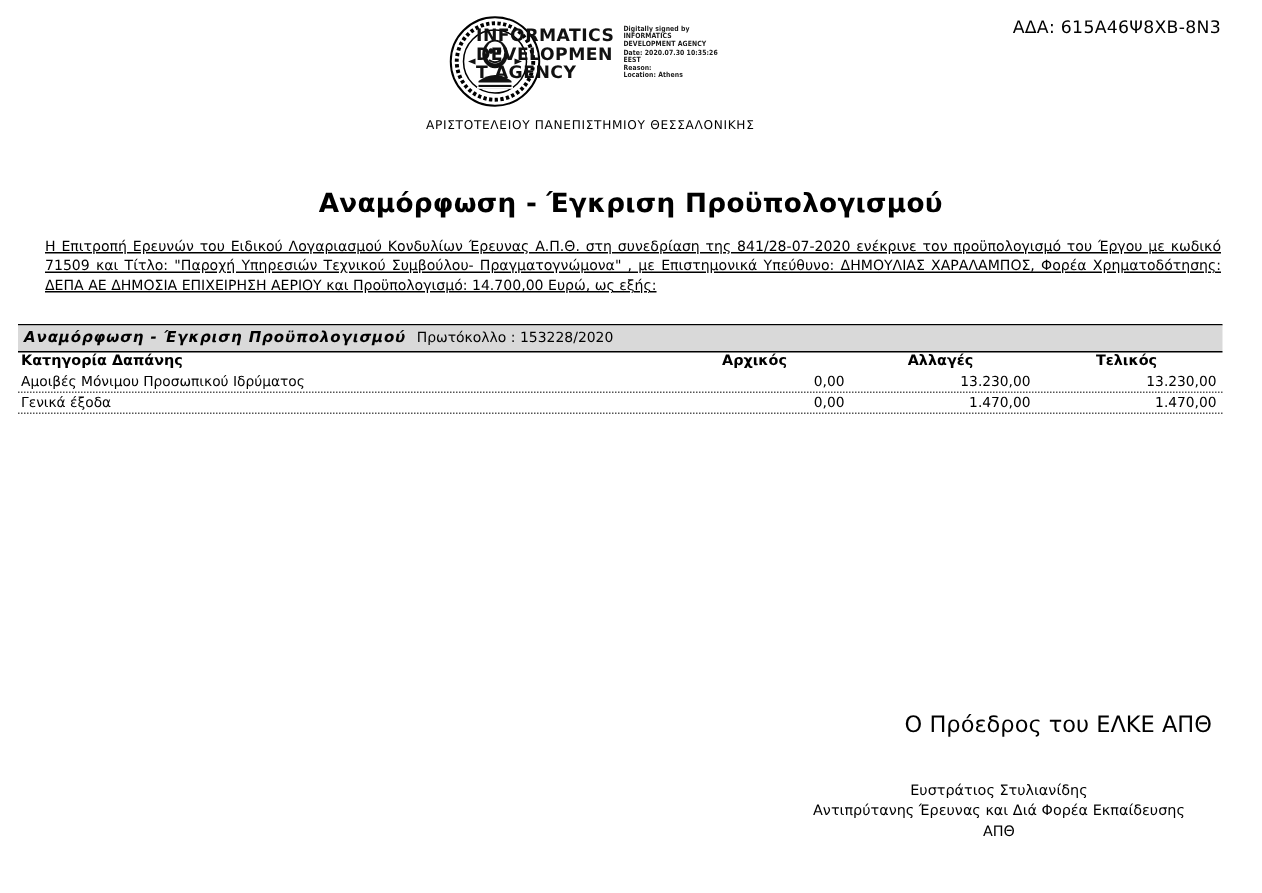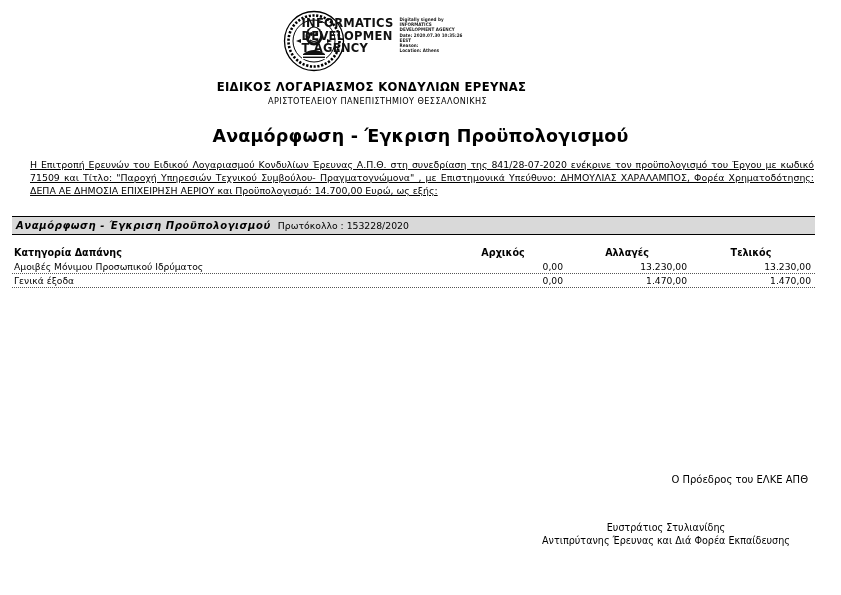--- a/index.html
+++ b/index.html
@@ -31,21 +31,21 @@
     text-align: right;
     font-size: 11.5px;
     letter-spacing: 0.2px;
     white-space: nowrap;
   }
 
   
   .header-block {
     position: absolute;
     top: 10px;
-    left: 0;
+    left: 16px;
     width: 743px;
     text-align: center;
   }
   .logo-row {
     display: inline-flex;
     align-items: flex-start;
     justify-content: center;
     height: 66px;
     margin-left: 14px;
   }
@@ -165,21 +165,21 @@
     margin-left: 7px;
     white-space: nowrap;
   }
   .tbl-rule-bot {
     height: 1px;
     background: #000;
   }
 
   .tbl-head {
     display: flex;
-    padding-top: 12px;
+    padding-top: 0;
     padding-bottom: 2px;
     font-size: 9.6px;
     font-weight: bold;
   }
   .tbl-head .c-name { flex: 1 1 auto; padding-left: 2px; }
   .tbl-head .c-num  { flex: 0 0 120px; text-align: center; padding-right: 4px; }
 
   .tbl-row {
     display: flex;
     align-items: center;
@@ -191,21 +191,21 @@
   .tbl-row .c-name { flex: 1 1 auto; padding-left: 2px; padding-bottom: 1px; white-space: nowrap; }
   .tbl-row .c-num  { flex: 0 0 120px; text-align: right; padding-right: 4px; padding-bottom: 1px; }
 
   
   .sig-role {
     position: absolute;
     top: 474px;
     left: 0;
     width: 808px;
     text-align: right;
-    font-size: 10px;
+    font-size: 15px;
     white-space: nowrap;
   }
   .sig-block {
     position: absolute;
     top: 521px;
     left: 0;
     width: 749px;
     text-align: center;
     font-size: 9.6px;
     line-height: 13.4px;
@@ -215,20 +215,21 @@
     margin-left: 542px;
     text-align: center;
     white-space: nowrap;
   }
 </style>
 </head>
 <body>
 
 <div class="page">
 
+  <div class="ada-code">ΑΔΑ: 615Α46Ψ8ΧΒ-8Ν3</div>
 
   <div class="header-block">
 
     <div class="logo-row">
 
       <div class="seal">
         <svg width="62" height="62" viewBox="0 0 62 62" aria-hidden="true">
           <circle cx="31" cy="31" r="29.5" fill="none" stroke="#000" stroke-width="1.3"></circle>
           <circle cx="31" cy="31" r="25.5" fill="none" stroke="#000" stroke-width="2.6" stroke-dasharray="2.2 1.6"></circle>
           <circle cx="31" cy="31" r="21" fill="none" stroke="#000" stroke-width="1"></circle>
@@ -257,21 +258,20 @@
         <div class="sline">INFORMATICS</div>
         <div class="sline">DEVELOPMENT AGENCY</div>
         <div class="sline">Date: 2020.07.30 10:35:26</div>
         <div class="sline">EEST</div>
         <div class="sline">Reason:</div>
         <div class="sline">Location: Athens</div>
       </div>
 
     </div>
 
-    <div class="org-name">ΕΙΔΙΚΟΣ ΛΟΓΑΡΙΑΣΜΟΣ ΚΟΝΔΥΛΙΩΝ ΕΡΕΥΝΑΣ</div>
     <div class="org-sub">ΑΡΙΣΤΟΤΕΛΕΙΟΥ ΠΑΝΕΠΙΣΤΗΜΙΟΥ ΘΕΣΣΑΛΟΝΙΚΗΣ</div>
   </div>
 
   <div class="doc-title">Αναμόρφωση - Έγκριση Προϋπολογισμού</div>
 
   <div class="body-text">
     <p>Η Επιτροπή Ερευνών του Ειδικού Λογαριασμού Κονδυλίων Έρευνας Α.Π.Θ. στη συνεδρίαση της 841/28-07-2020 ενέκρινε τον προϋπολογισμό του Έργου με κωδικό 71509  και Τίτλο: "Παροχή Υπηρεσιών Τεχνικού Συμβούλου- Πραγματογνώμονα" , με Επιστημονικά Υπεύθυνο: ΔΗΜΟΥΛΙΑΣ ΧΑΡΑΛΑΜΠΟΣ, Φορέα Χρηματοδότησης: ΔΕΠΑ ΑΕ ΔΗΜΟΣΙΑ ΕΠΙΧΕΙΡΗΣΗ ΑΕΡΙΟΥ και Προϋπολογισμό: 14.700,00 Ευρώ, ως εξής:</p>
   </div>
 
   <div class="table-wrap">
@@ -305,16 +305,17 @@
       <span class="c-num">1.470,00</span>
     </div>
   </div>
 
   <div class="sig-role">Ο Πρόεδρος του ΕΛΚΕ ΑΠΘ</div>
 
   <div class="sig-block">
     <div class="sig-inner">
       <div>Ευστράτιος Στυλιανίδης</div>
       <div>Αντιπρύτανης Έρευνας και Διά Φορέα Εκπαίδευσης</div>
+      <div>ΑΠΘ</div>
     </div>
   </div>
 
 </div>
 
 </body></html>

